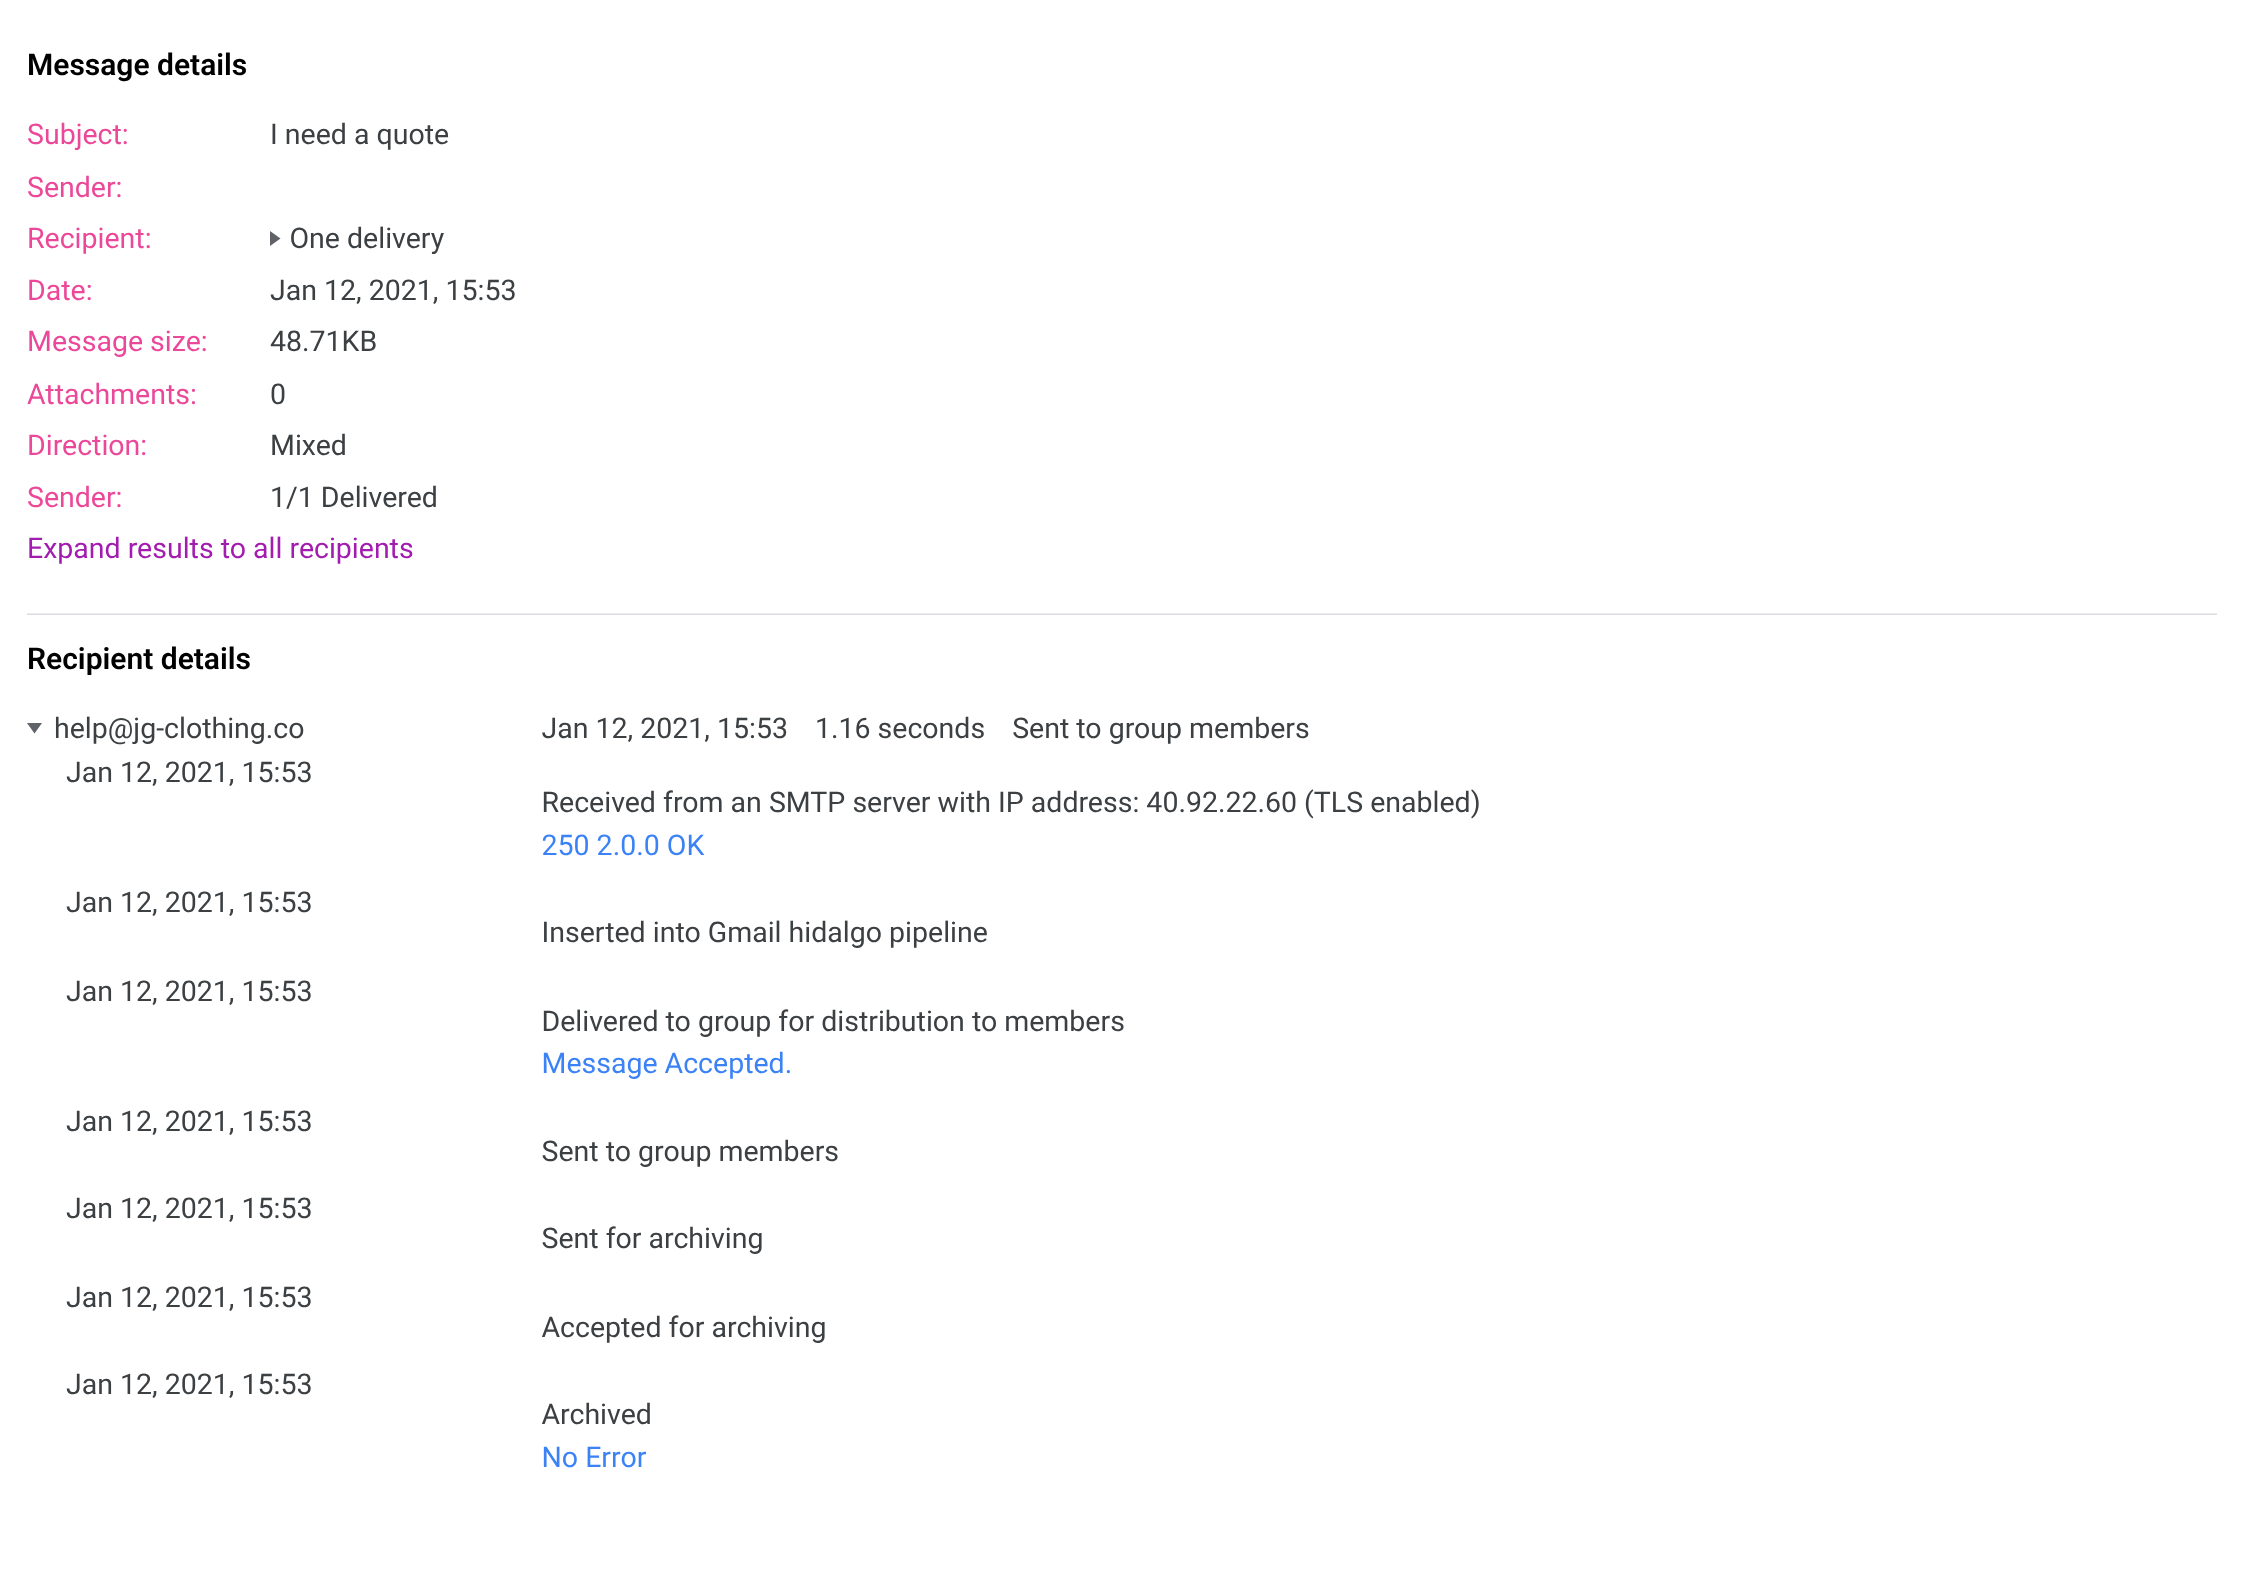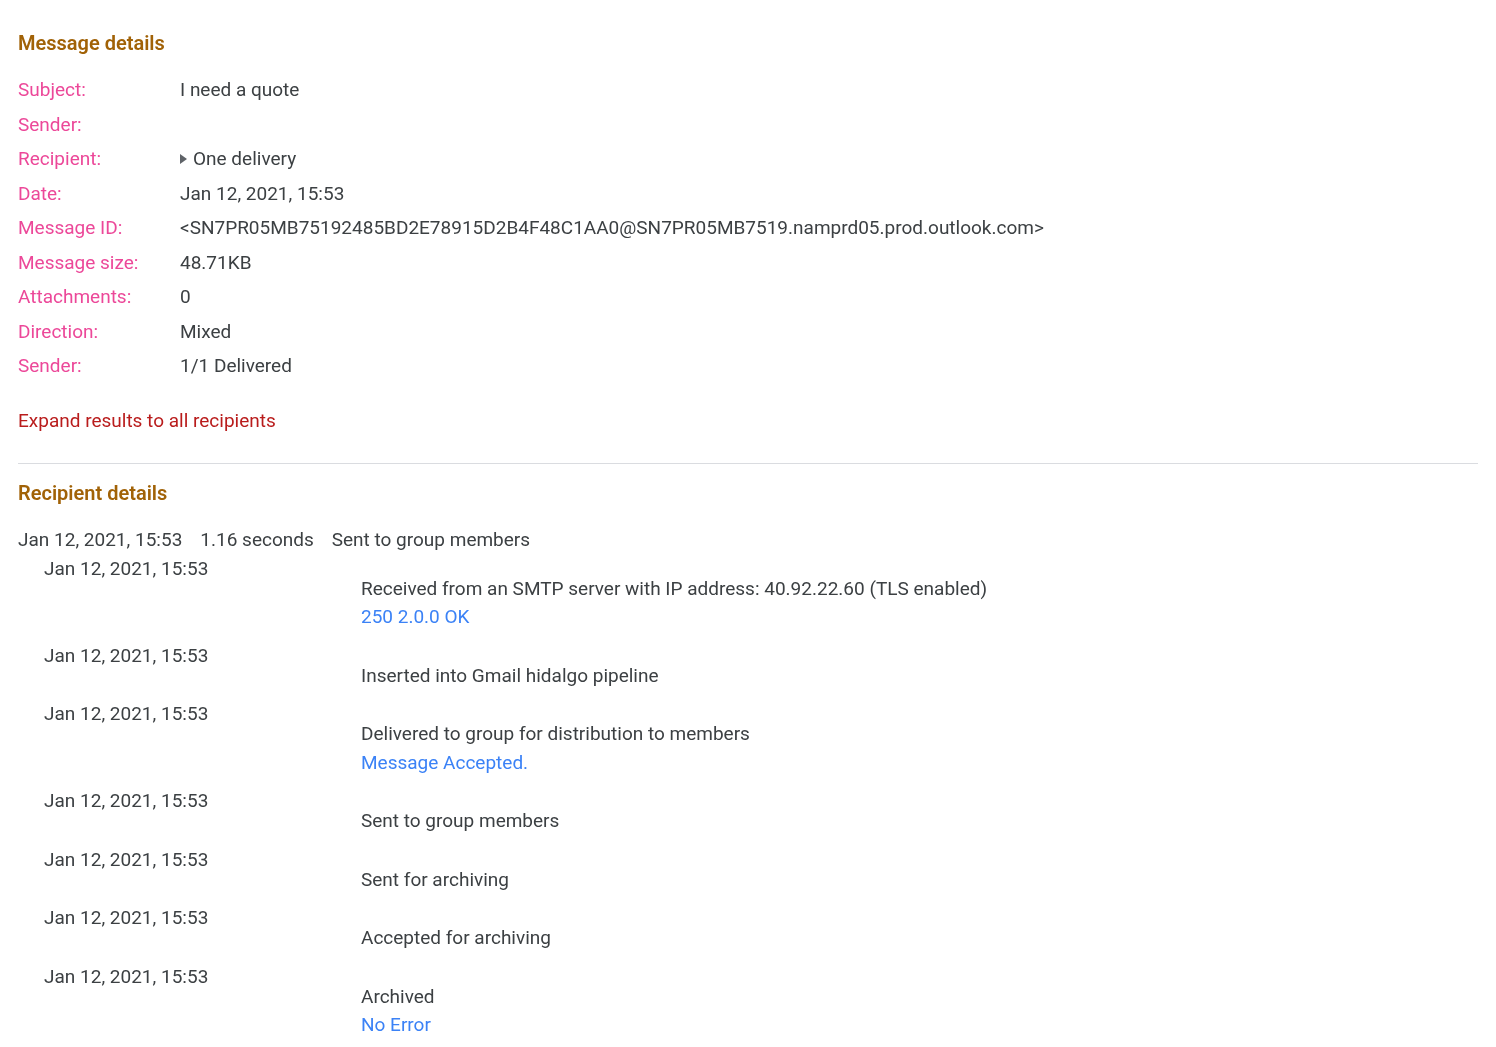--- a/index.html
+++ b/index.html
@@ -10,21 +10,21 @@
     body {
       font-family: "Google Sans", Roboto, Arial, sans-serif;
       background: #fff;
       color: #3c4043;
       font-size: 19px;
       padding: 28px 18px;
       line-height: 1.5;
     }
     .section-heading {
       font-weight: 600;
-      color: #a16207;
+      color: #000000;
       font-size: 20px;
       margin-bottom: 18px;
     }
     .message-details {
       margin-bottom: 28px;
     }
     .detail-row {
       display: flex;
       margin-bottom: 6px;
       align-items: flex-start;
@@ -35,23 +35,22 @@
       color: #ec4899;
     }
     .detail-value {
       color: #3c4043;
       display: flex;
       align-items: center;
       gap: 6px;
       justify-content: center;
     }
     .expand-link {
-      color: #b91c1c;
+      color: #a21caf;
       cursor: pointer;
-      margin-top: 20px;
       display: inline-block;
     }
     hr.divider {
       border: none;
       border-top: 1px solid #dadce0;
       margin: 10px 0 14px 0;
     }
     .recipient-header {
       display: flex;
       align-items: center;
@@ -137,26 +136,20 @@
           <span>One delivery</span>
         </div>
       </div>
       <div class="detail-row">
         <div class="detail-label">Date:</div>
         <div class="detail-value">
           <span>Jan 12, 2021, 15:53</span>
         </div>
       </div>
       <div class="detail-row">
-        <div class="detail-label">Message ID:</div>
-        <div class="detail-value">
-          <span>&lt;SN7PR05MB75192485BD2E78915D2B4F48C1AA0@SN7PR05MB7519.namprd05.prod.outlook.com&gt;</span>
-        </div>
-      </div>
-      <div class="detail-row">
         <div class="detail-label">Message size:</div>
         <div class="detail-value">
           <span>48.71KB</span>
         </div>
       </div>
       <div class="detail-row">
         <div class="detail-label">Attachments:</div>
         <div class="detail-value">
           <span>0</span>
         </div>
@@ -176,20 +169,26 @@
     </div>
   <div class="expand-link">Expand results to all recipients</div>
 </div>
 
 <hr class="divider">
 
 <div>
   <div class="section-heading">Recipient details</div>
 
   <div class="recipient-row">
+    <div class="recipient-left">
+      <div class="recipient-header">
+        <span class="triangle-down"></span>
+        <span class="recipient-email">help@jg-clothing.co</span>
+      </div>
+    </div>
     <div class="recipient-summary">
       <span class="summary-item">Jan 12, 2021, 15:53</span>
       <span class="summary-item">1.16 seconds</span>
       <span class="summary-item">Sent to group members</span>
     </div>
   </div>
 
   <div id="rd-events">
       <div class="event-row">
         <div class="event-time">Jan 12, 2021, 15:53</div>

